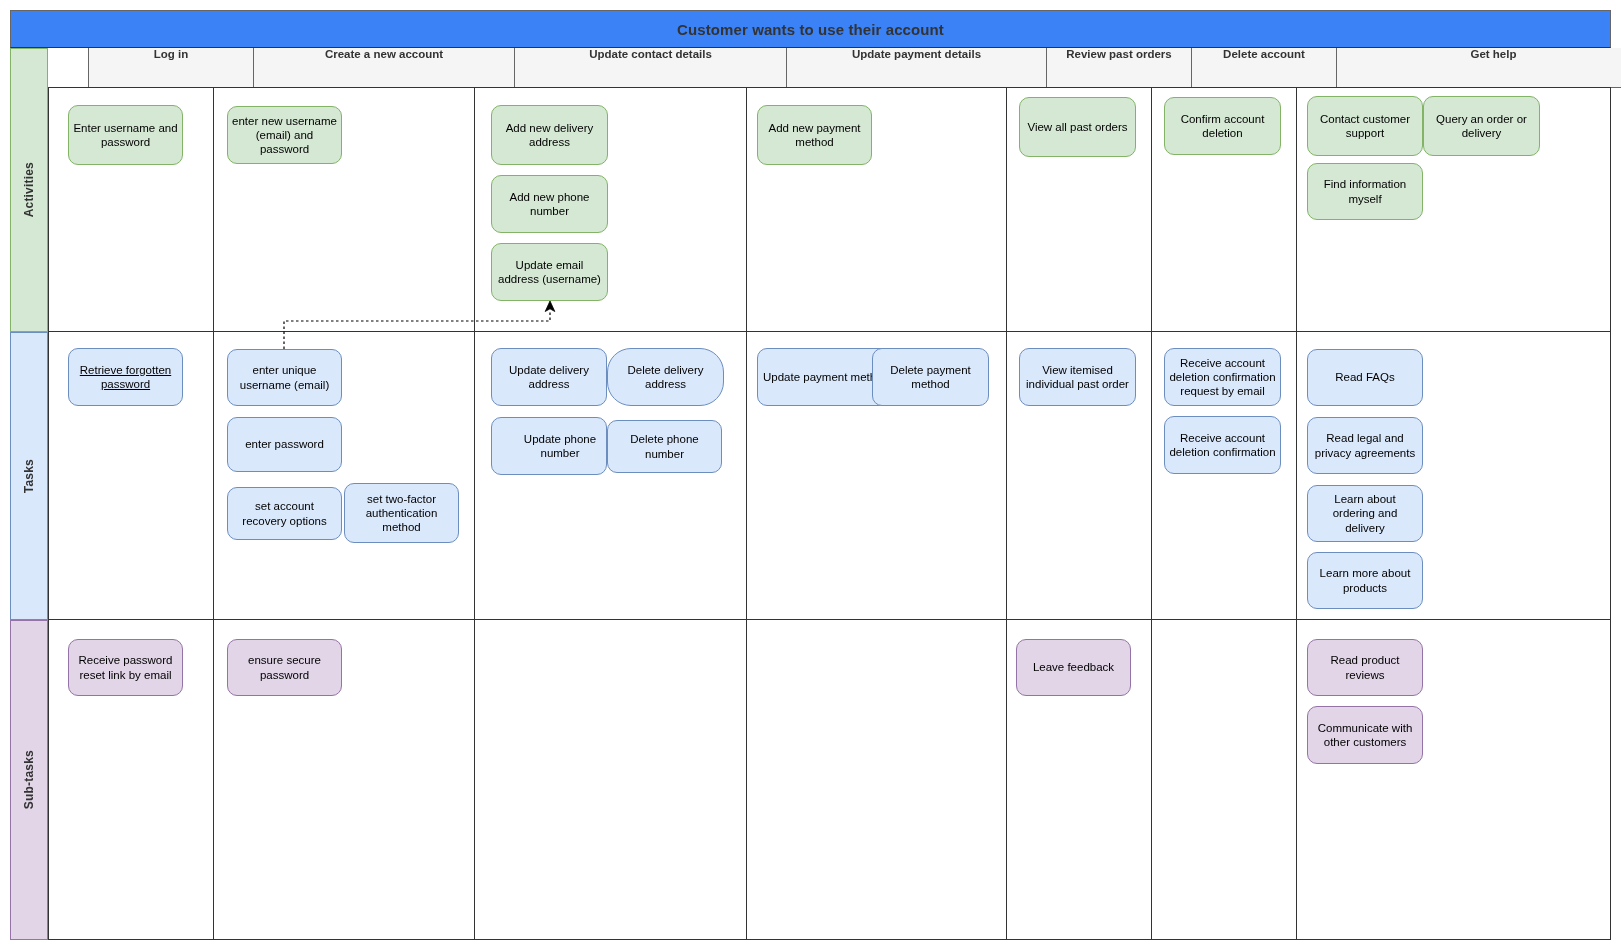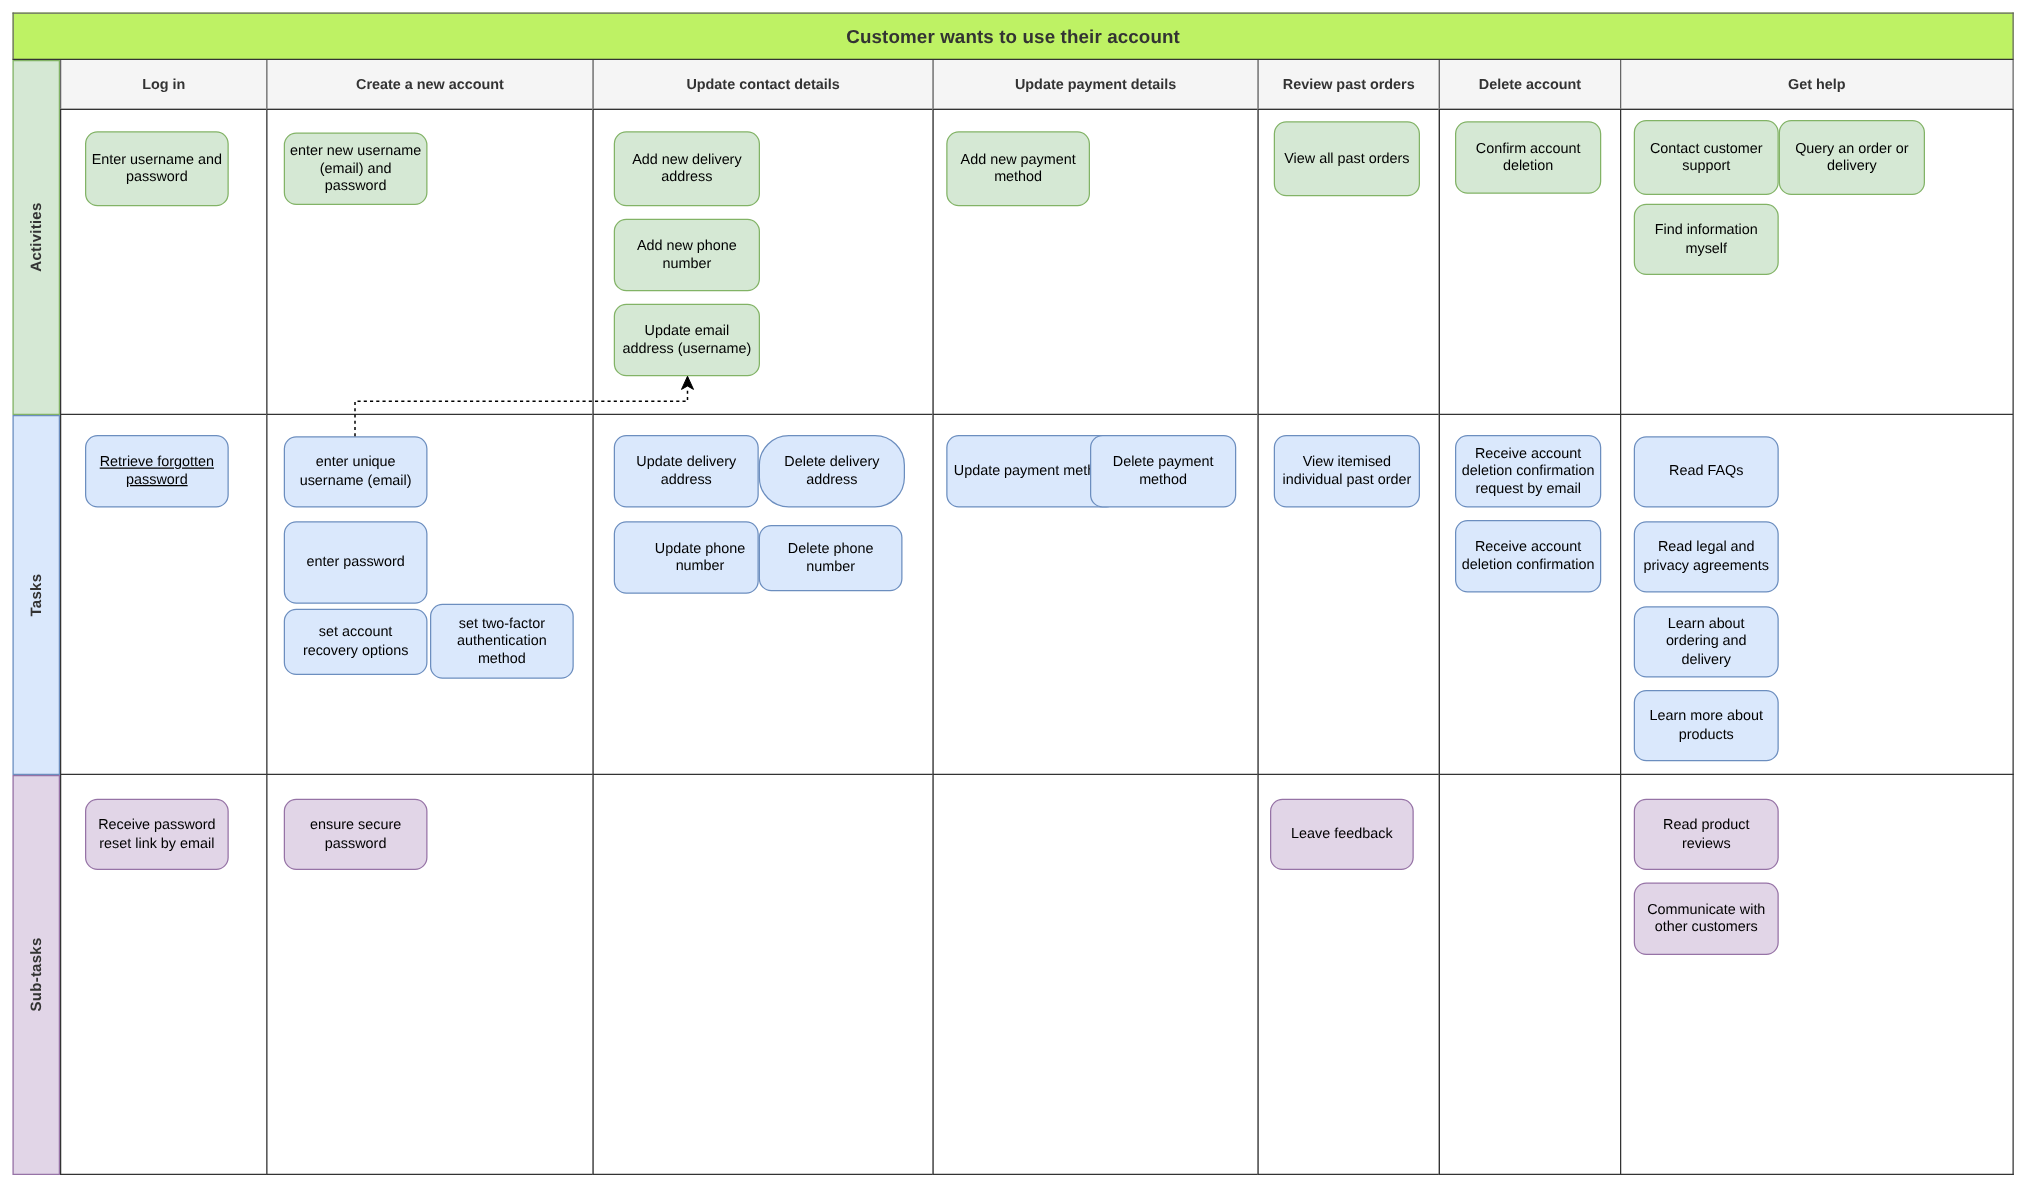--- a/index.html
+++ b/index.html
@@ -23,21 +23,21 @@
   }
 
   
   .title-bar {
     position: absolute;
     left: 10px;
     top: 10px;
     width: 1601px;
     height: 38px;
     box-sizing: border-box;
-    background: #bef264;
+    background: #3b82f6;
     border: 1px solid #666666;
     border-bottom: 1px solid #333333;
     display: flex;
     align-items: center;
     justify-content: center;
   }
   .title-bar .title-text {
     font-size: 15px;
     font-weight: bold;
     color: #333333;
@@ -69,26 +69,26 @@
   .row-label.subtasks   { background: #e1d5e7; border-color: #9673a6; }
 
   
   .col-head {
     position: absolute;
     box-sizing: border-box;
     background: #f5f5f5;
     border: 1px solid #666666;
     border-top: none;
     display: flex;
-    align-items: center;
     justify-content: center;
     font-size: 11.5px;
     font-weight: bold;
     color: #333333;
     text-align: center;
+    margin-left: 40px;
   }
 
   
   .cell {
     position: absolute;
     box-sizing: border-box;
     background: #ffffff;
     border-left: 1px solid #333333;
     border-right: 1px solid #333333;
   }
@@ -204,21 +204,21 @@
 
   <div class="card green" style="left:1164px; top:97px; width:117px; height:58px;">Confirm account deletion</div>
 
   <div class="card green" style="left:1307px; top:96px; width:116px; height:60px;">Contact customer support</div>
   <div class="card green" style="left:1423px; top:96px; width:117px; height:60px;">Query an order or delivery</div>
   <div class="card green" style="left:1307px; top:163px; width:116px; height:57px;">Find information myself</div>
 
   <div class="card blue" style="left:68px; top:348px; width:115px; height:58px;text-decoration:underline;">Retrieve forgotten password</div>
 
   <div class="card blue" style="left:227px; top:349px; width:115px; height:57px;">enter unique username (email)</div>
-  <div class="card blue" style="left:227px; top:417px; width:115px; height:66px;">enter password</div>
+  <div class="card blue" style="left:227px; top:417px; width:115px; height:55px;">enter password</div>
   <div class="card blue" style="left:227px; top:487px; width:115px; height:53px;">set account recovery options</div>
   <div class="card blue" style="left:344px; top:483px; width:115px; height:60px;">set two-factor authentication method</div>
 
   <div class="card blue" style="left:491px; top:348px; width:116px; height:58px;">Update delivery address</div>
   <div class="card blue" style="left:607px; top:348px; width:117px; height:58px;border-radius:24px;">Delete delivery address</div>
   <div class="card blue" style="left:491px; top:417px; width:116px; height:58px;padding-left:26px;">Update phone number</div>
   <div class="card blue" style="left:607px; top:420px; width:115px; height:53px;">Delete phone number</div>
 
   <div class="card blue" style="left:757px; top:348px; width:138px; height:58px;">Update payment method</div>
   <div class="card blue" style="left:872px; top:348px; width:117px; height:58px;">Delete payment method</div>

